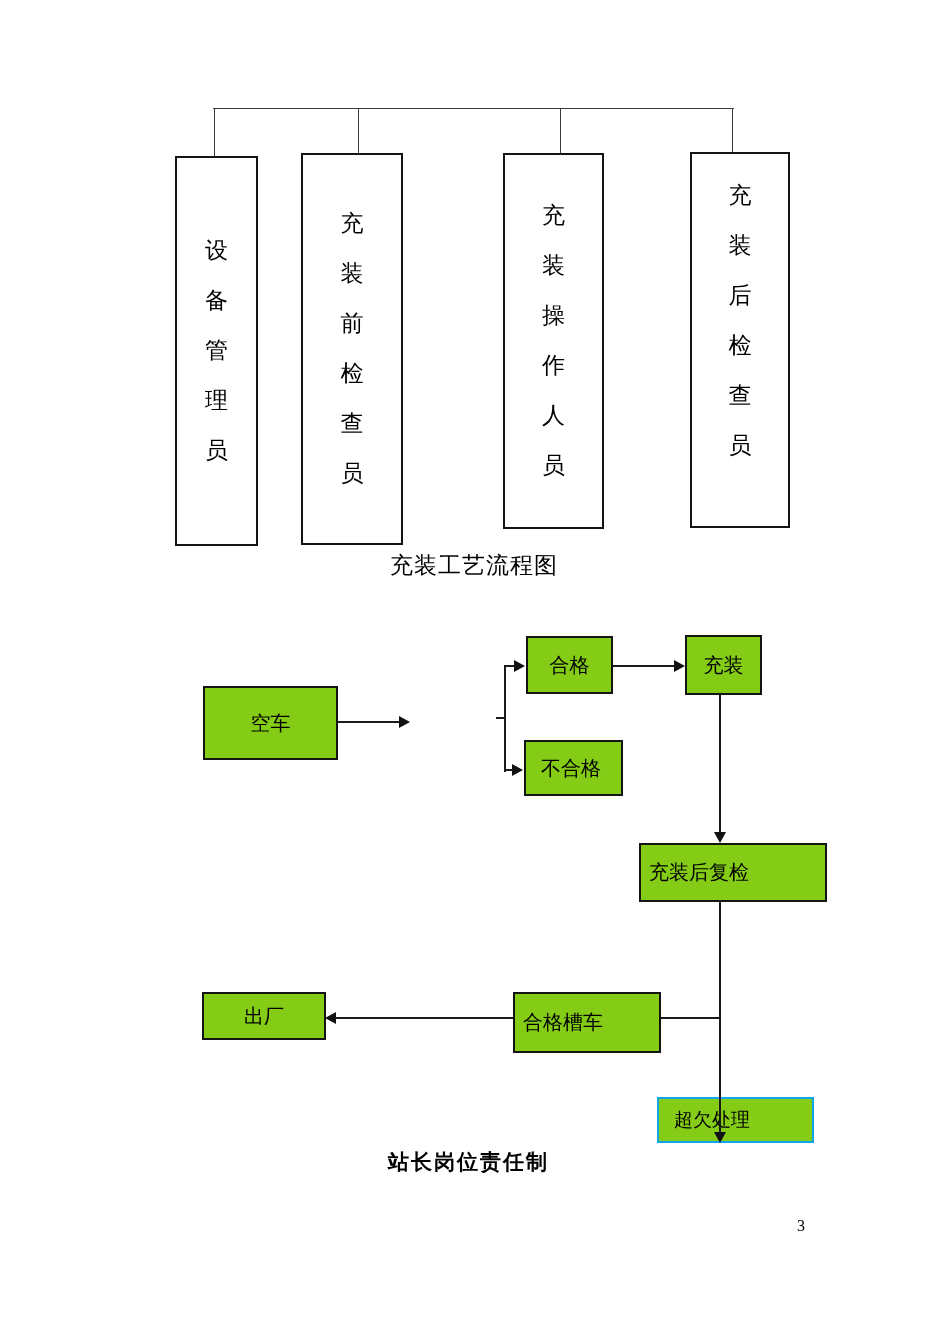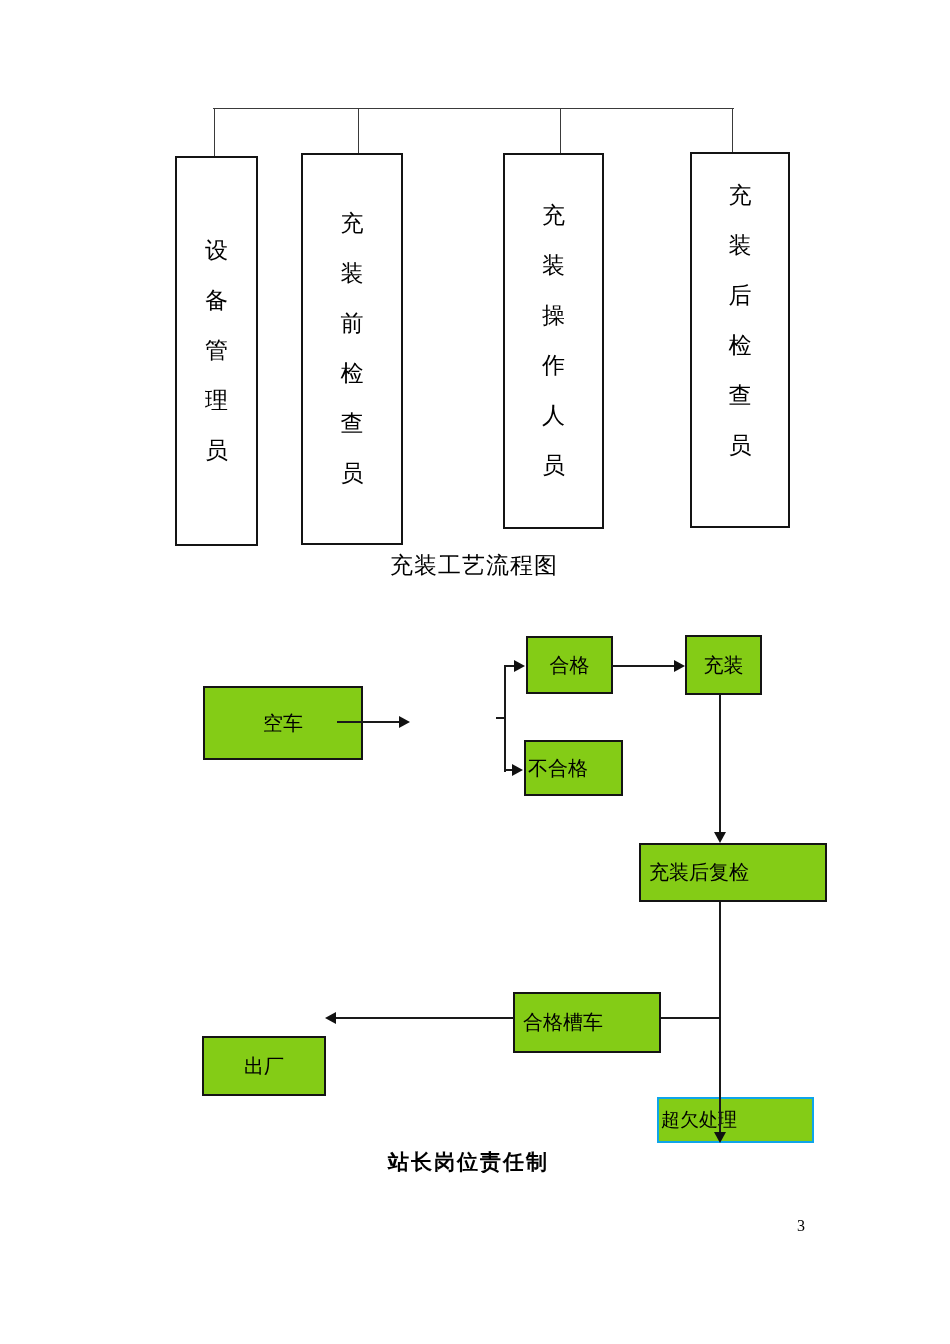--- a/index.html
+++ b/index.html
@@ -49,21 +49,21 @@
     position: absolute;
     border: 2px solid #141414;
     background: #84cc16;
     box-sizing: border-box;
     display: flex;
     align-items: center;
     font-size: 20px;
   }
   .fc-center { justify-content: center; }
   .fc-left { justify-content: flex-start; padding-left: 8px; }
-  .fc-left-tight { justify-content: flex-start; padding-left: 2px; }
+  .fc-left-tight { justify-content: flex-start; padding-left: 15px; }
   .fc-box.light { border: 2px solid #0ea5e9; font-size: 19px; }
 
   .caption {
     position: absolute;
     font-size: 23px;
     letter-spacing: 1px;
     white-space: nowrap;
   }
   .caption-bold {
     position: absolute;
@@ -115,21 +115,21 @@
     <div class="role-text">充
 装
 后
 检
 查
 员</div>
   </div>
 
   <div class="caption" style="left:390px; top:550px;">充装工艺流程图</div>
 
-  <div class="fc-box fc-center" style="left:203px; top:686px; width:160px; height:74px;">
+  <div class="fc-box fc-center" style="left:203px; top:686px; width:135px; height:74px;">
     <span>空车</span>
   </div>
 
 
   <div class="fc-box fc-center" style="left:526px; top:636px; width:87px; height:58px;">
     <span>合格</span>
   </div>
 
   <div class="fc-box fc-left-tight" style="left:524px; top:740px; width:99px; height:56px;">
     <span>不合格</span>
@@ -140,21 +140,21 @@
   </div>
 
   <div class="fc-box fc-left" style="left:639px; top:843px; width:188px; height:59px;">
     <span>充装后复检</span>
   </div>
 
   <div class="fc-box fc-left" style="left:513px; top:992px; width:148px; height:61px;align-items:center;">
     <span>合格槽车</span>
   </div>
 
-  <div class="fc-box fc-center" style="left:202px; top:1036px; width:124px; height:60px;">
+  <div class="fc-box fc-center" style="left:202px; top:992px; width:124px; height:48px;">
     <span>出厂</span>
   </div>
 
   <div class="fc-box fc-left-tight light" style="left:657px; top:1097px; width:157px; height:46px;">
     <span>超欠处理</span>
   </div>
 
   <div class="hline" style="left:337px; top:721px; width:63px;"></div>
   <div class="arr arr-right" style="left:399px; top:716px;"></div>
 

